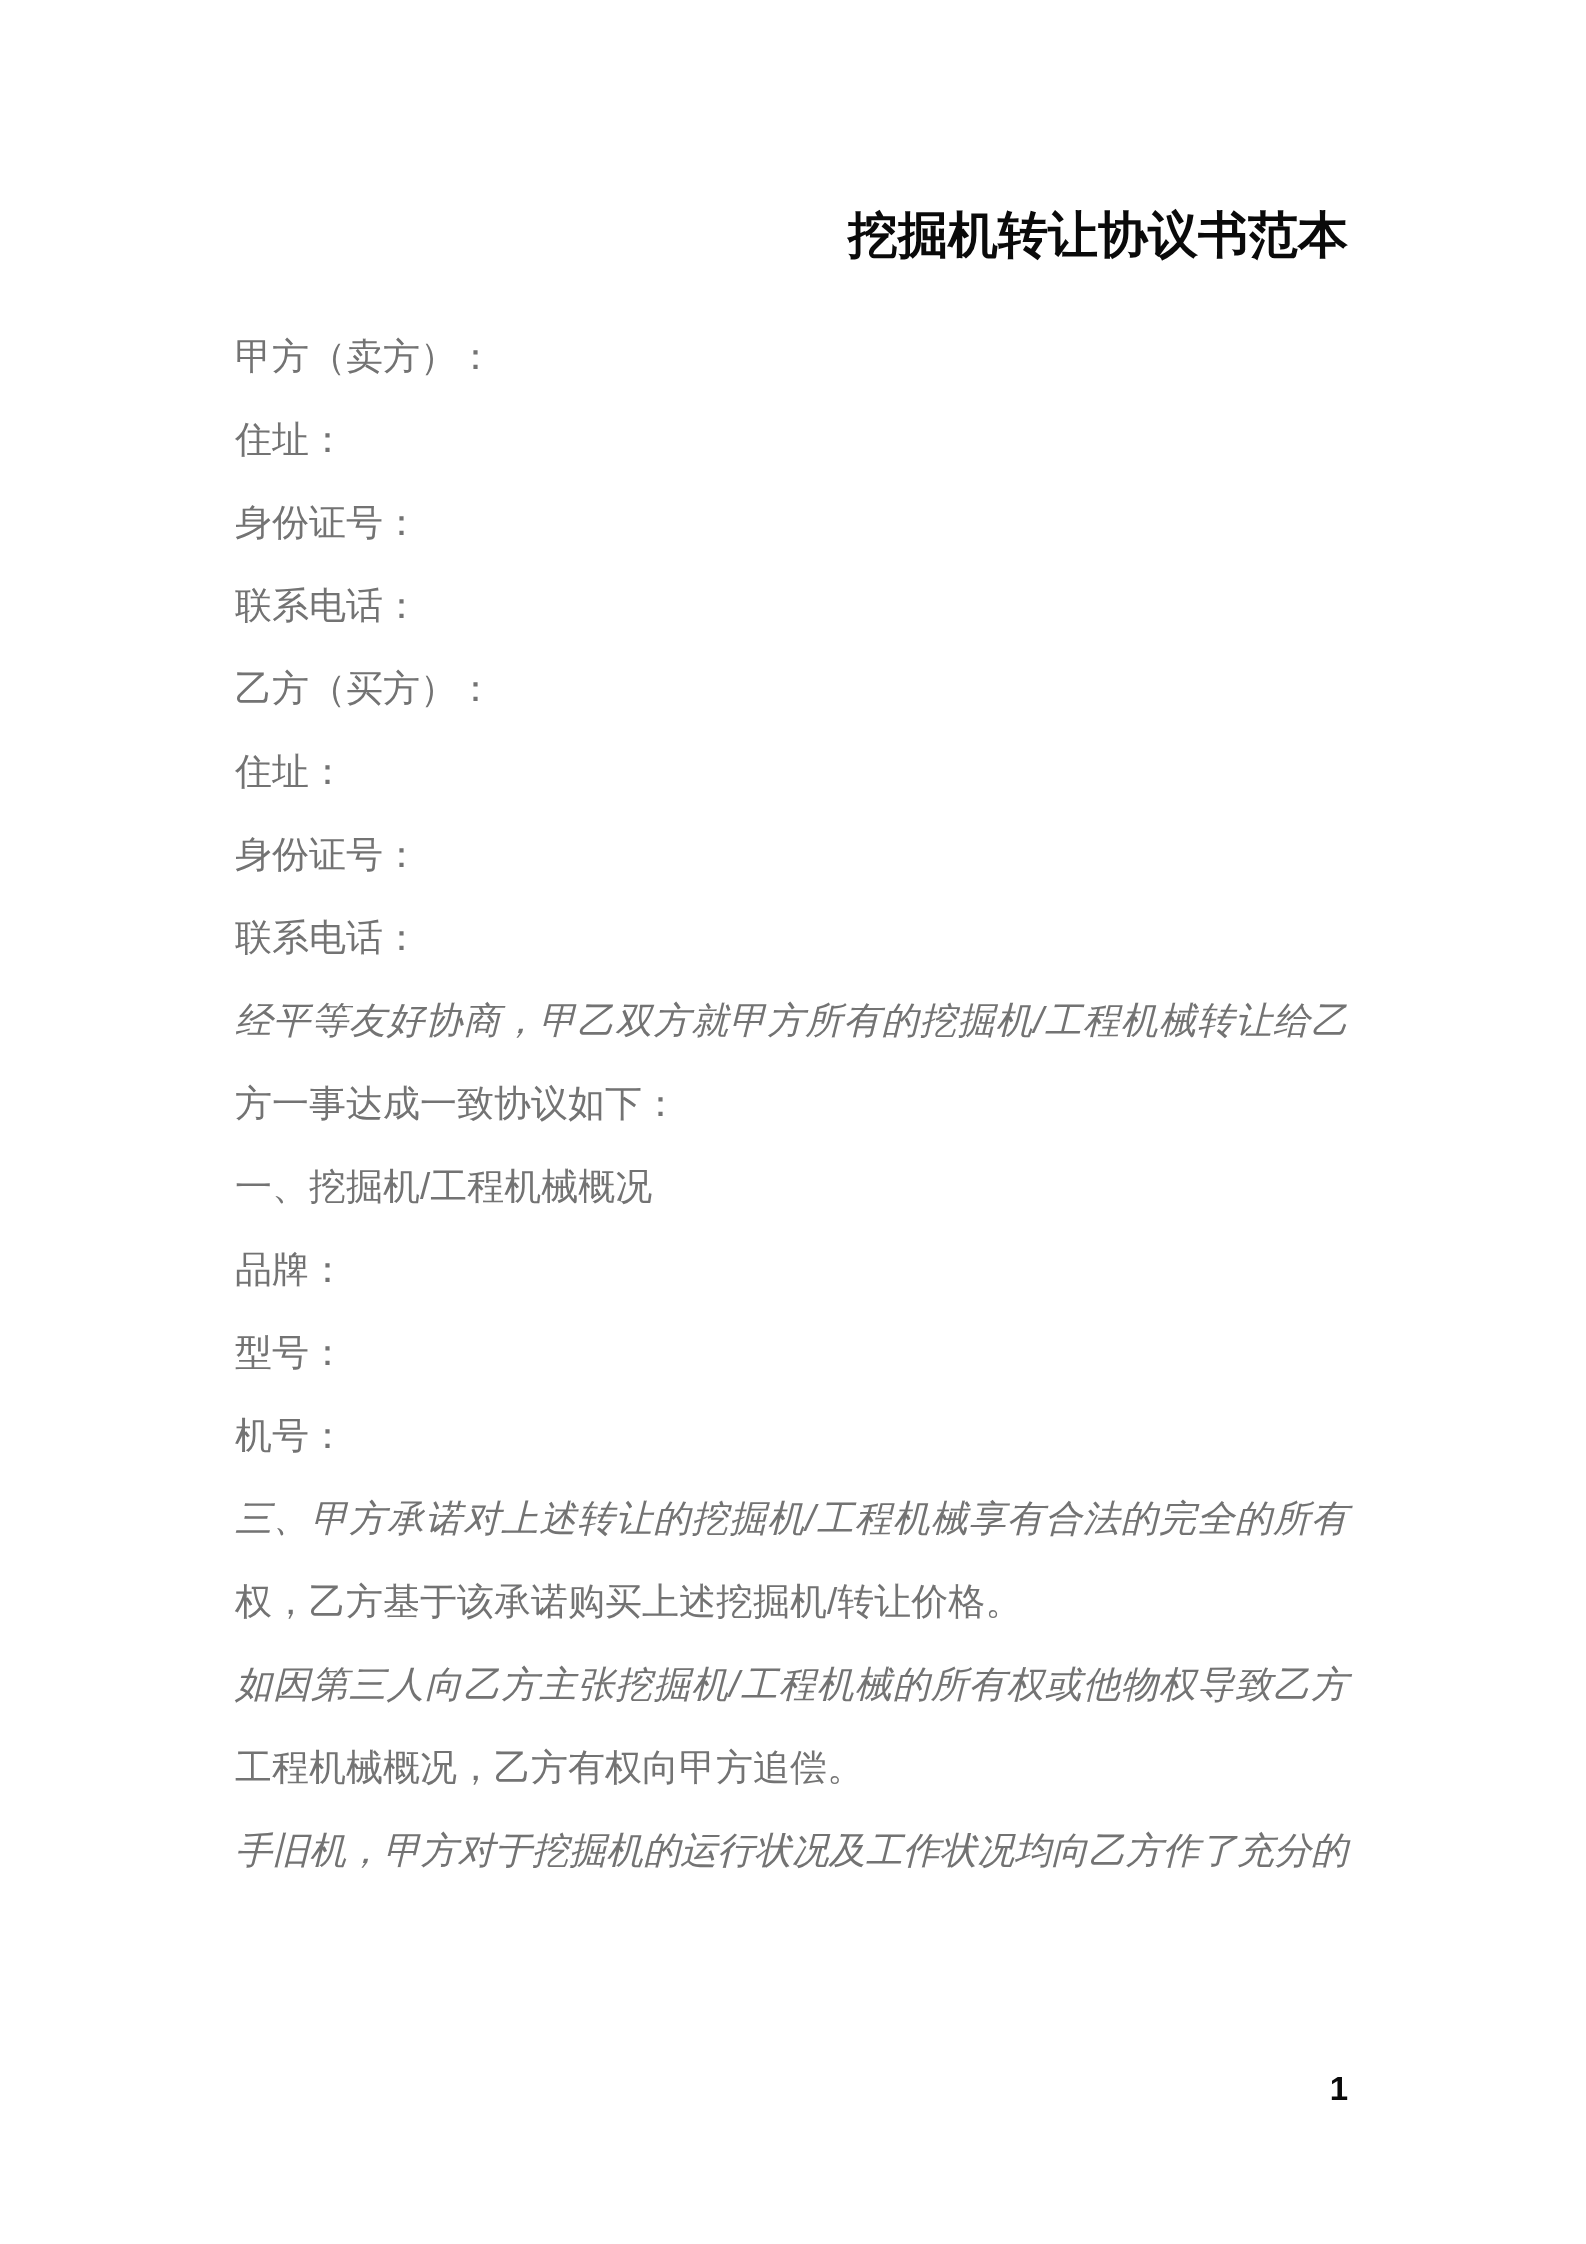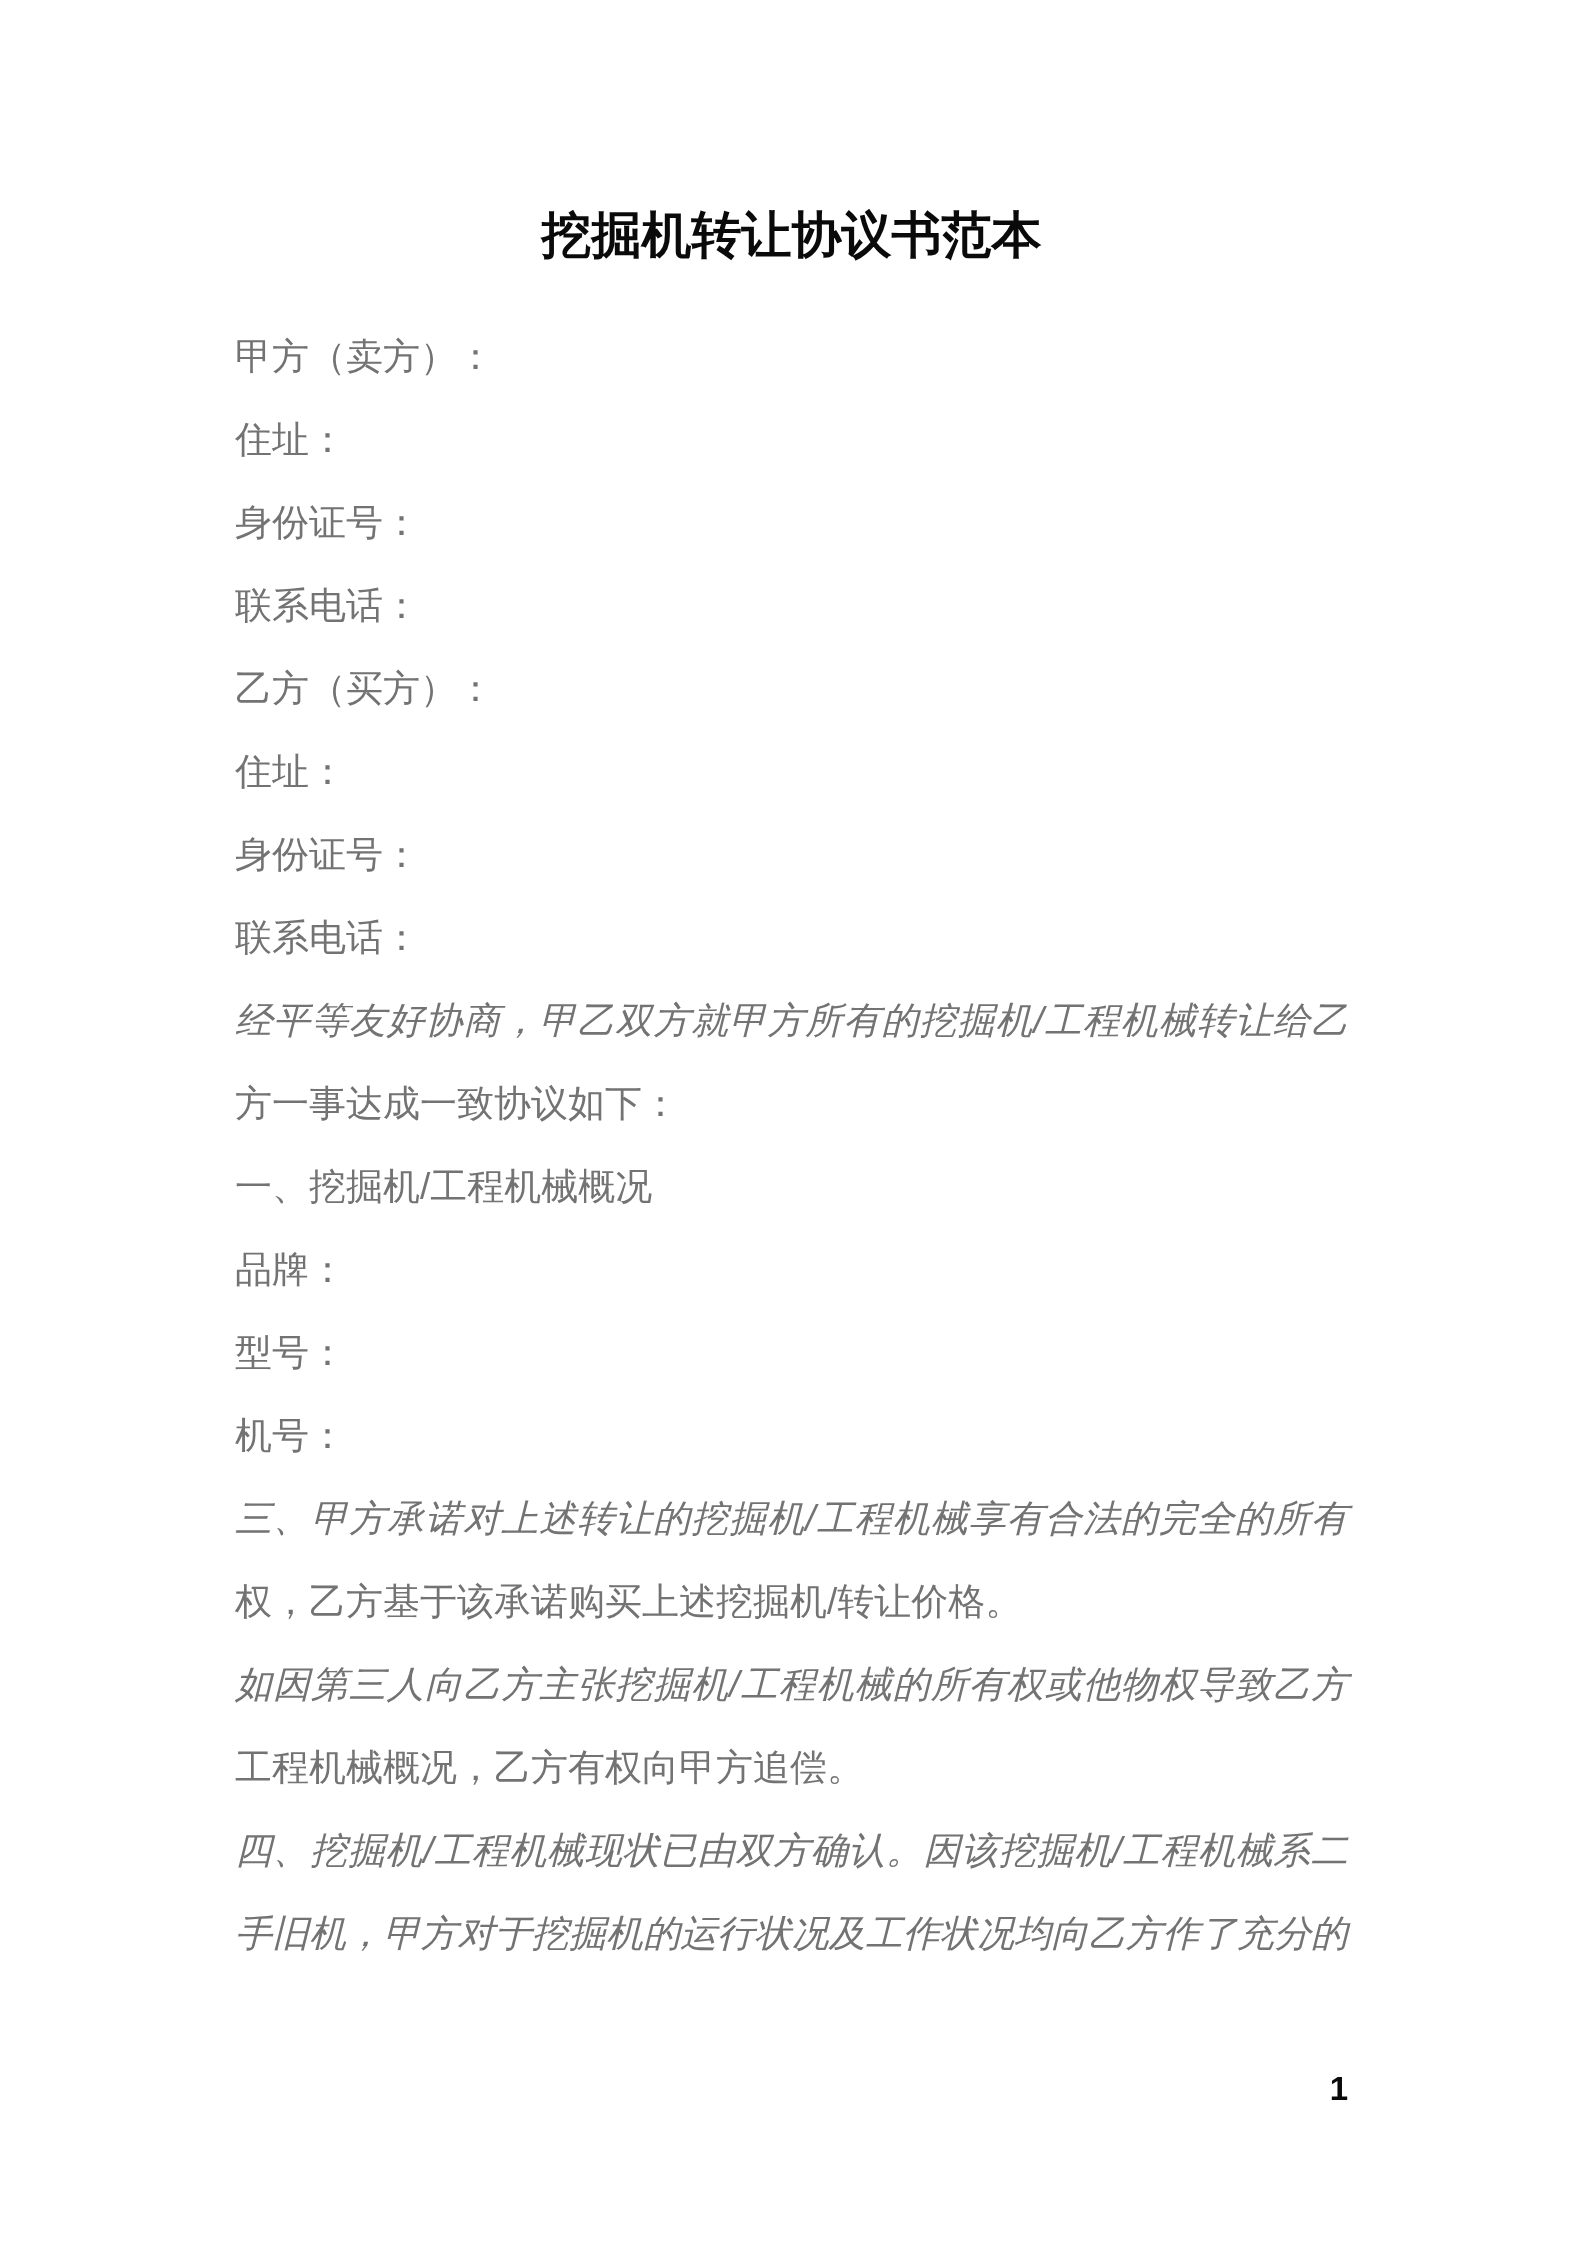--- a/index.html
+++ b/index.html
@@ -20,21 +20,21 @@
     left: 0; top: 0;
     width: 1586px;
     height: 2244px;
     background: #ffffff;
   }
   .doc-title {
     position: absolute;
     left: 235px;
     top: 203px;
     width: 1113px;
-    text-align: center;
+    text-align: right;
     font-size: 50px;
     line-height: 64px;
     font-weight: bold;
     color: #0a0a0a;
     letter-spacing: 0px;
     white-space: nowrap;
   }
   .body-text {
     position: absolute;
     left: 235px;
@@ -86,19 +86,18 @@
     <div class="line fill">经平等友好协商，甲乙双方就甲方所有的挖掘机/工程机械转让给乙</div>
     <div class="line">方一事达成一致协议如下：</div>
     <div class="line">一、挖掘机/工程机械概况</div>
     <div class="line">品牌：</div>
     <div class="line">型号：</div>
     <div class="line">机号：</div>
     <div class="line fill">三、甲方承诺对上述转让的挖掘机/工程机械享有合法的完全的所有</div>
     <div class="line">权，乙方基于该承诺购买上述挖掘机/转让价格。</div>
     <div class="line fill">如因第三人向乙方主张挖掘机/工程机械的所有权或他物权导致乙方</div>
     <div class="line">工程机械概况，乙方有权向甲方追偿。</div>
-    <div class="line fill">四、挖掘机/工程机械现状已由双方确认。因该挖掘机/工程机械系二</div>
     <div class="line fill">手旧机，甲方对于挖掘机的运行状况及工作状况均向乙方作了充分的</div>
   </div>
 
   <div class="page-number">1</div>
 
 </div>
 
 </body></html>

